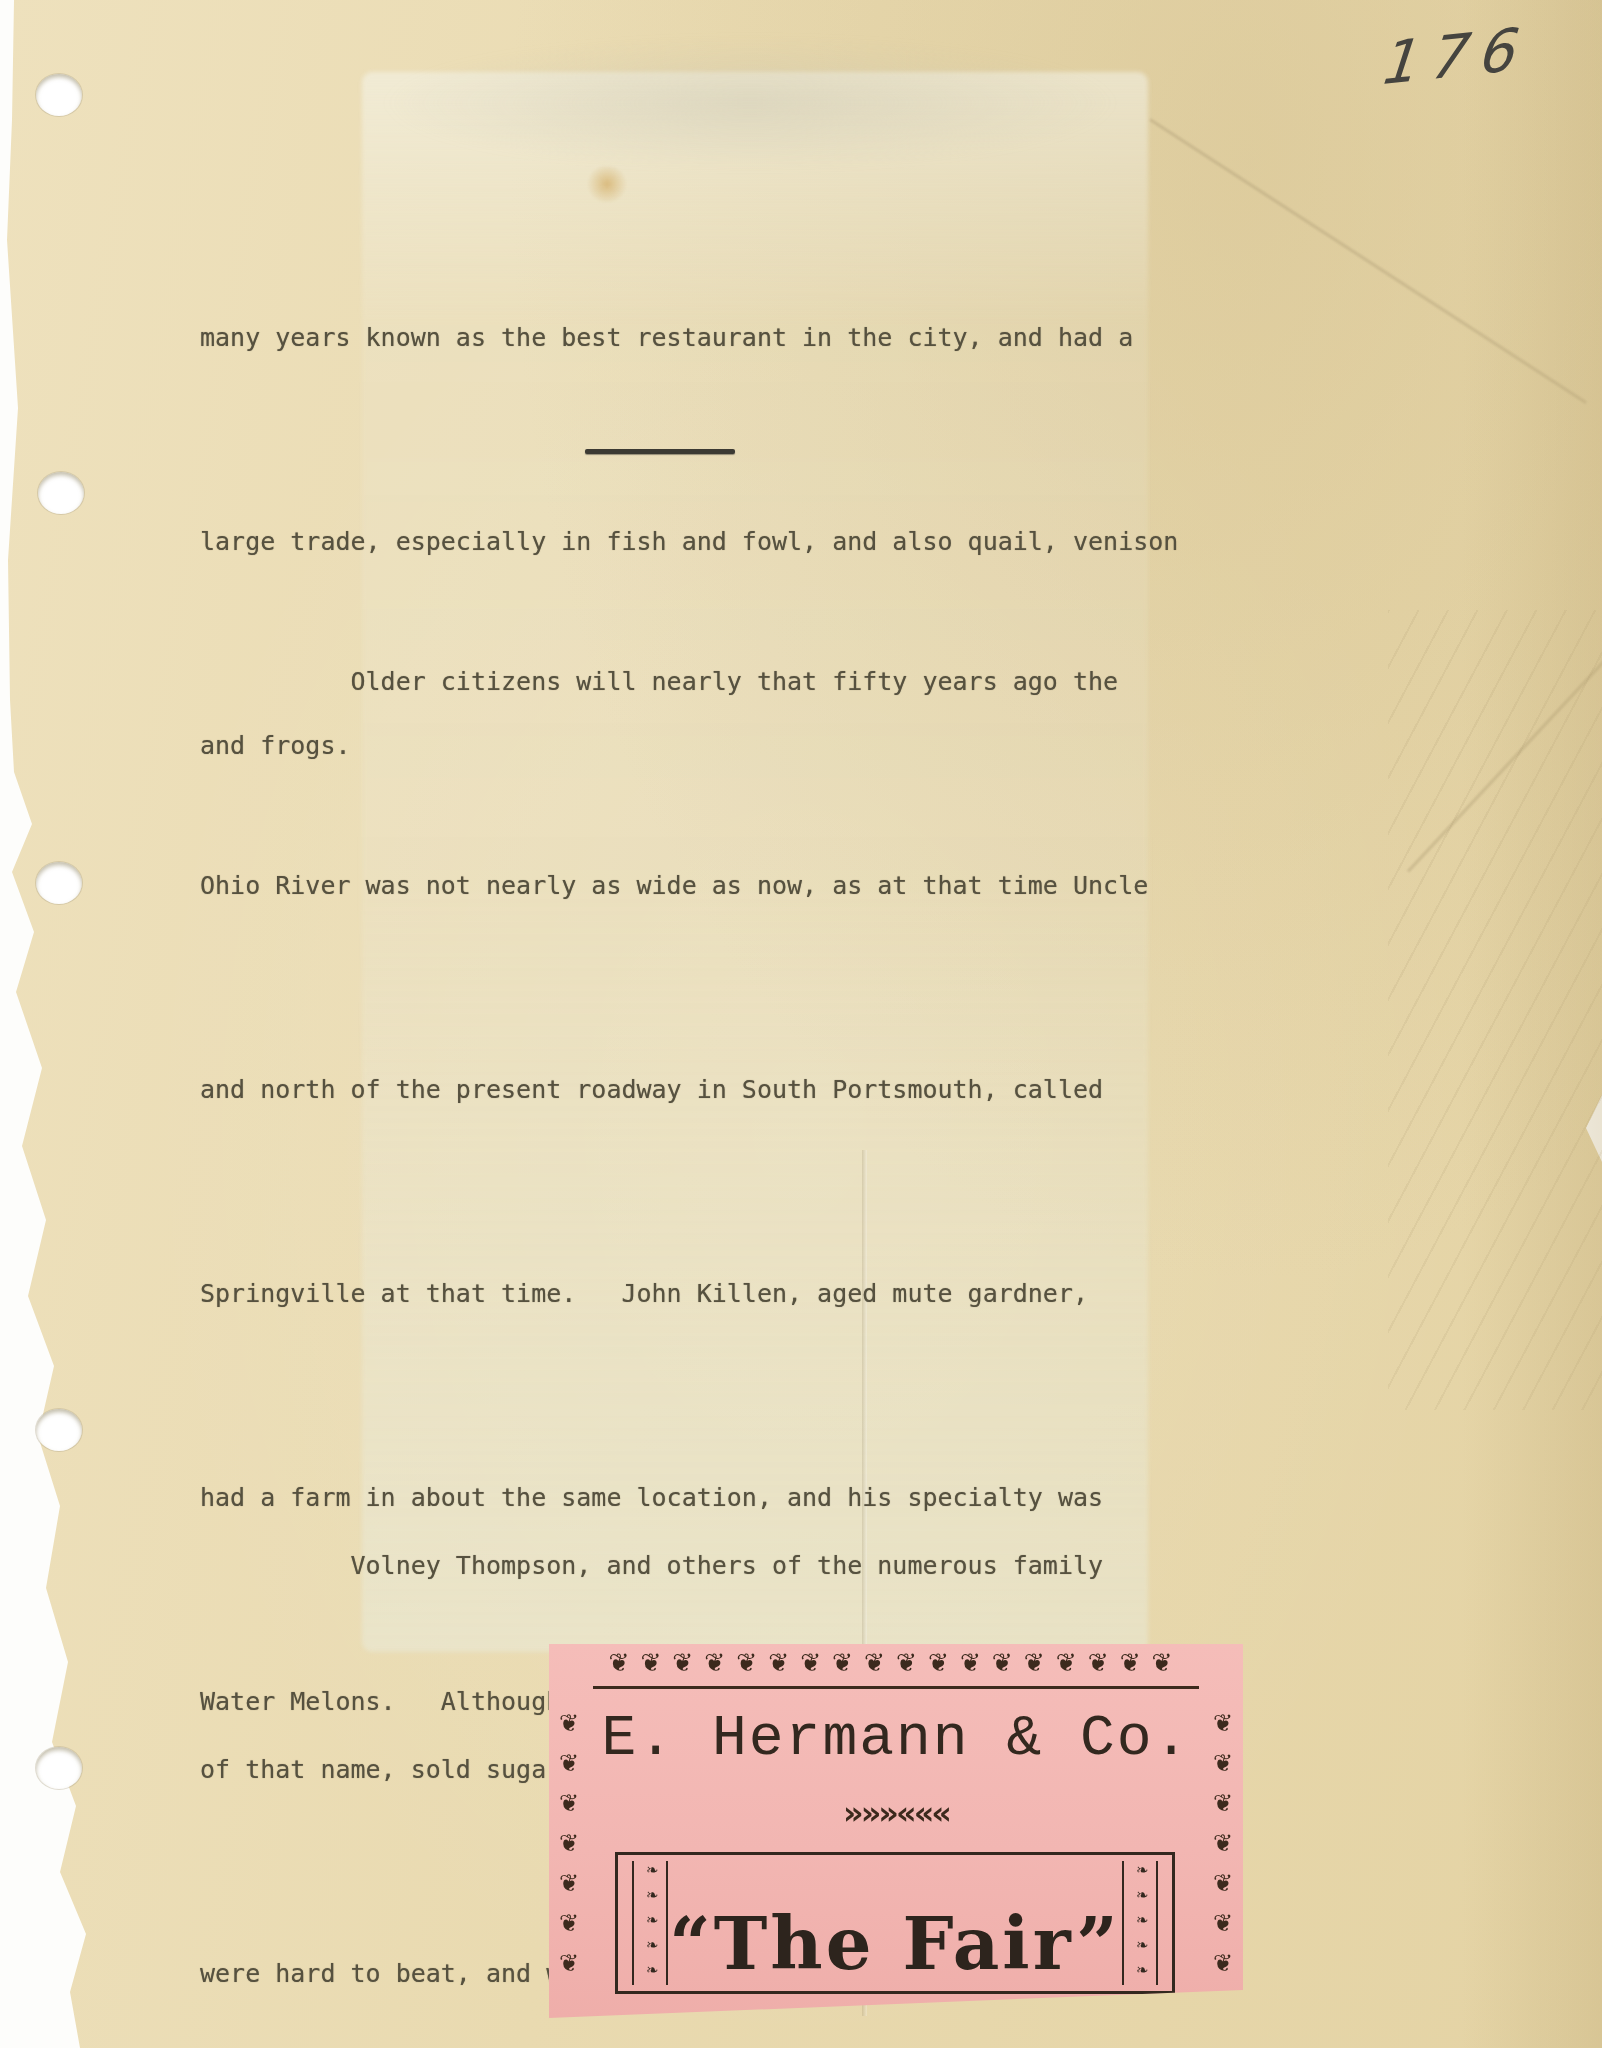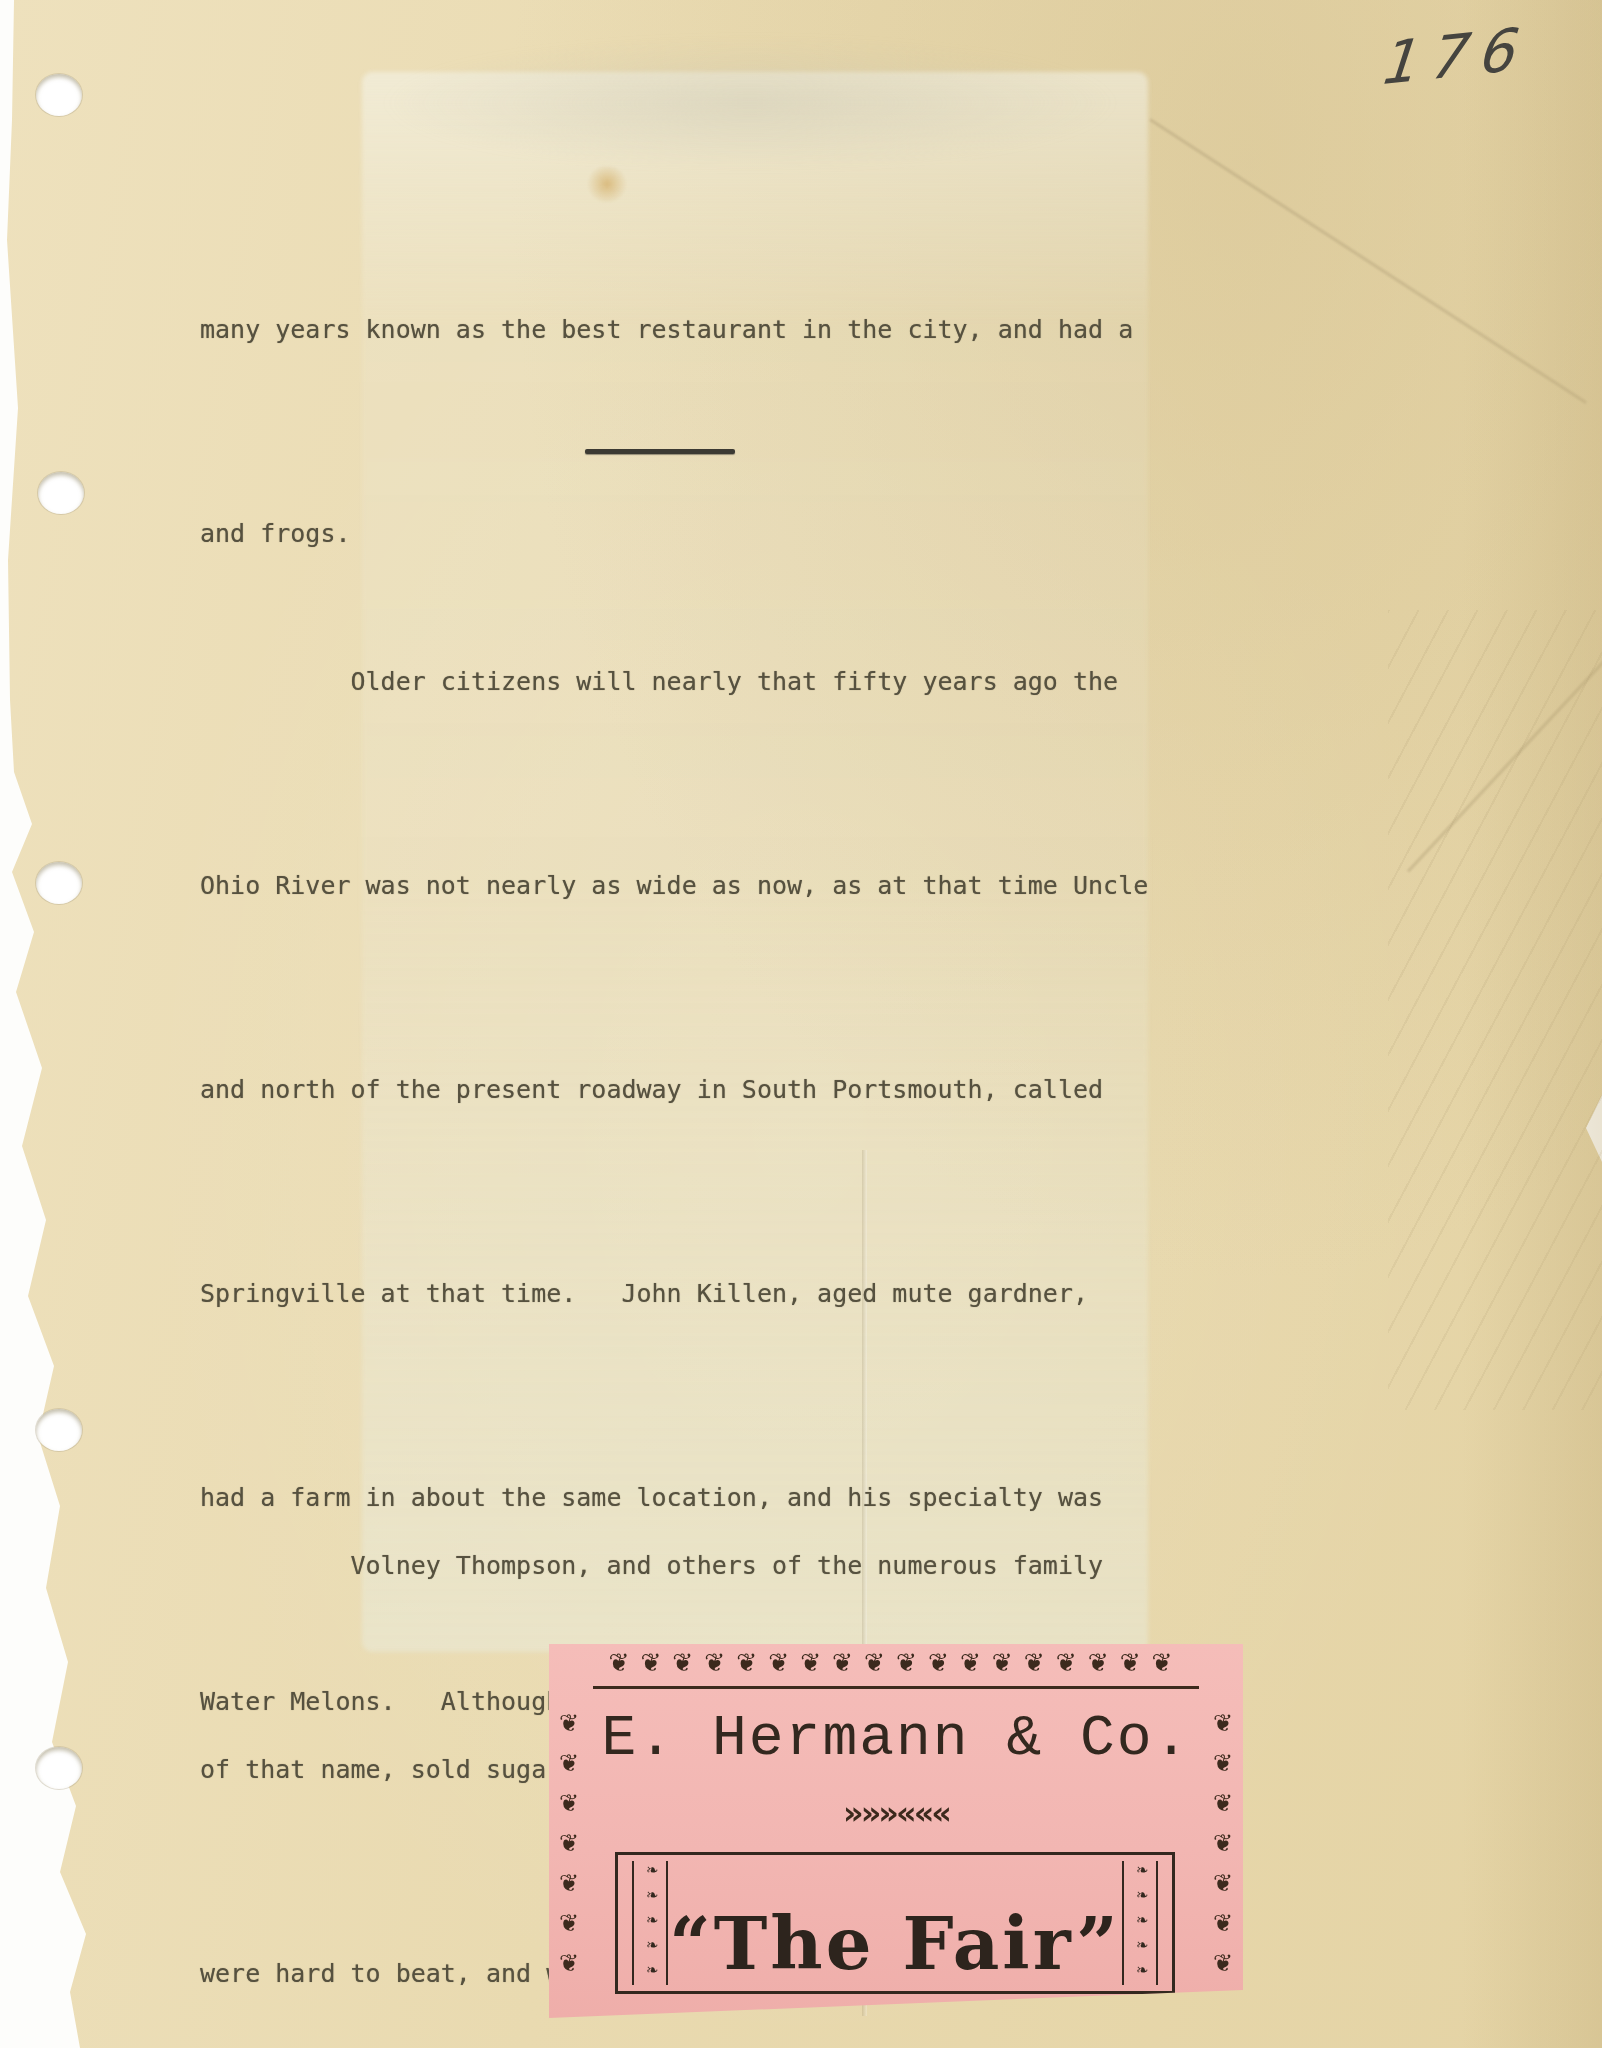--- a/index.html
+++ b/index.html
@@ -70,21 +70,21 @@
     position:absolute;width:46px;height:42px;border-radius:50%;background:#ffffff;
     box-shadow: inset 0 3px 4px rgba(150,140,108,0.55), 0 0 0 1px rgba(168,158,128,0.35);
   }
   
   .typed{
     position:absolute;left:200px;
     font-family:"DejaVu Sans Mono", monospace;
     font-size:25px;line-height:68px;color:#56513f;white-space:pre;
     text-shadow:0 0 1px rgba(86,81,63,0.6);
   }
-  #para1{top:160px;}
+  #para1{top:168px;}
   #para2{top:512px;}
   #para3{top:1396px;}
   .divider{
     position:absolute;left:585px;top:449px;width:150px;height:5px;
     background:#3c3a33;border-radius:2px;box-shadow:0 1px 1px rgba(60,58,51,0.5);
   }
   .page-number{
     position:absolute;left:1384px;top:22px;
     font-family:"DejaVu Sans", sans-serif;font-style:italic;
     font-size:58px;color:#45443f;letter-spacing:12px;
@@ -157,20 +157,21 @@
   <div class="hole" style="left:36px;top:74px;"></div>
   <div class="hole" style="left:38px;top:472px;"></div>
   <div class="hole" style="left:36px;top:862px;"></div>
   <div class="hole" style="left:36px;top:1409px;"></div>
   <div class="hole" style="left:36px;top:1747px;"></div>
 
   <div class="page-number">176</div>
 
   <div class="typed" id="para1">
     <div>many years known as the best restaurant in the city, and had a</div>
+    <div>large trade, especially in fish and fowl, and also quail, venison</div>
     <div>and frogs.</div>
   </div>
 
   <div class="divider"></div>
 
   <div class="typed" id="para2">
     <div>          Older citizens will nearly that fifty years ago the</div>
     <div>Ohio River was not nearly as wide as now, as at that time Uncle</div>
     <div>and north of the present roadway in South Portsmouth, called</div>
     <div>Springville at that time.   John Killen, aged mute gardner,</div>

